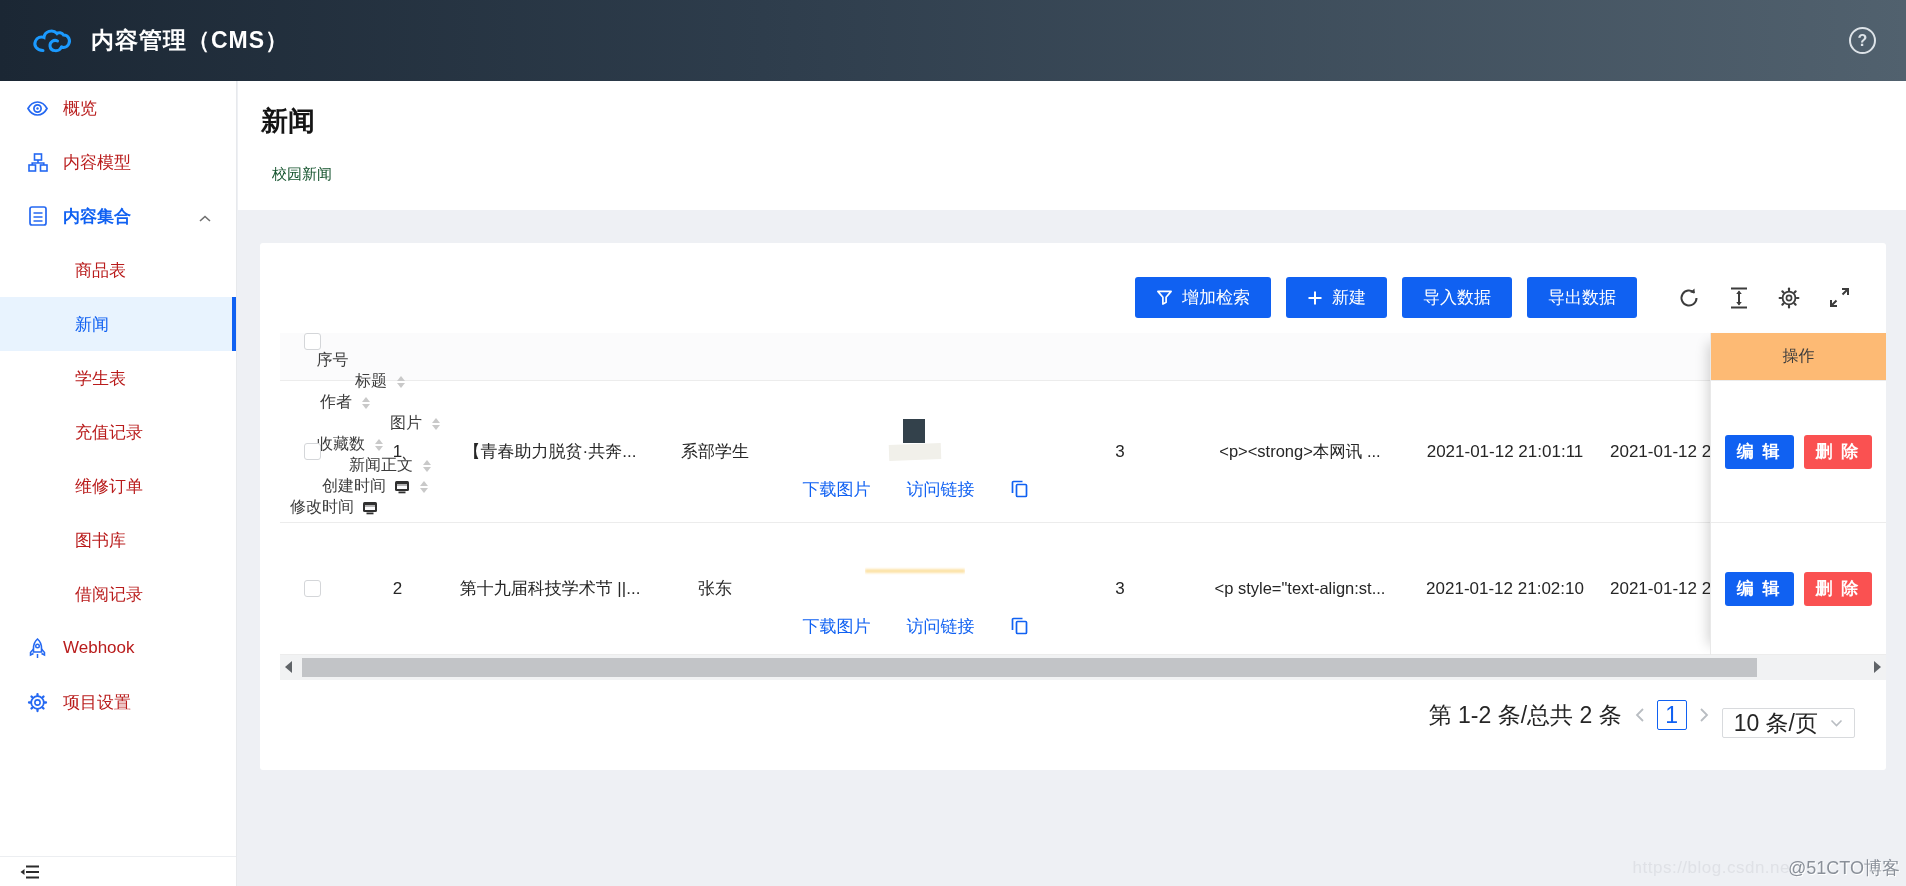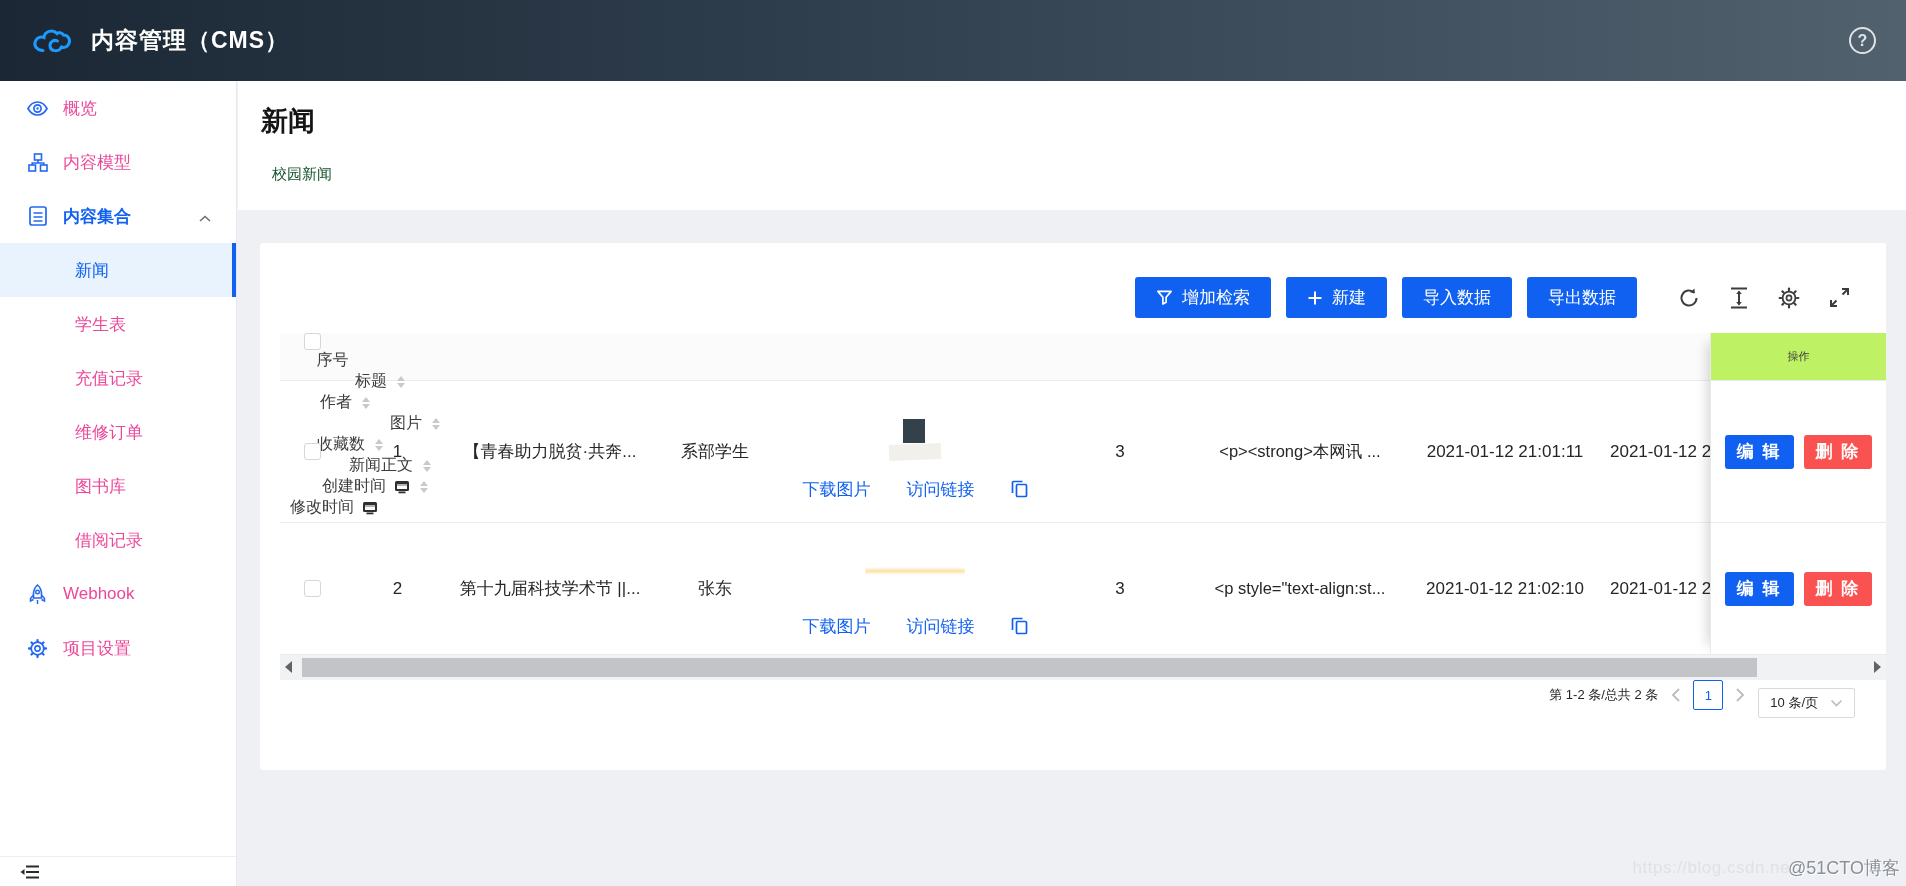--- a/index.html
+++ b/index.html
@@ -21,21 +21,21 @@
     color:#dde3e8; font-size:16px; font-weight:bold; display:flex; align-items:center; justify-content:center;
     cursor:pointer;
   }
   
   #sidebar {
     position:absolute; left:0; top:81px; bottom:0; width:237px; background:#fff;
     border-right:1px solid #e7e9ec; z-index:5;
   }
   .side-item {
     height:54px; display:flex; align-items:center; padding-left:27px;
-    font-size:17px; color:#ec4899; cursor:pointer; position:relative;
+    font-size:17px; color:#b91c1c; cursor:pointer; position:relative;
   }
   .side-item .s-icon { width:21px; height:21px; margin-right:15px; display:flex; align-items:center; justify-content:center; }
   .side-item.child { padding-left:75px; }
   .side-item.active-parent { color:#1061F2;font-weight:bold; }
   .side-item.selected { background:#e8f3fe; color:#1061F2; }
   .side-item.selected::after { content:""; position:absolute; right:0; top:0; bottom:0; width:4px; background:#1061F2; }
   .side-caret { position:absolute; right:24px; top:20px; }
   .sidebar-foot {
     position:absolute; left:0; right:0; bottom:0; height:30px;
     border-top:1px solid #eceef1; padding:7px 0 0 20px; cursor:pointer;
@@ -102,39 +102,39 @@
   .thumb-2::after { content:""; position:absolute; left:0; top:46%; width:100%; height:4px; background:rgba(250,210,120,.65); filter:blur(1px); }
   .thumb-links { display:flex; align-items:center; gap:36px; font-size:17px; color:#1061F2; }
   .thumb-links span { cursor:pointer; }
   .mono-snippet { font-size:16.5px; color:#262626; white-space:nowrap; }
   
   .fixed-col {
     position:absolute; right:0; top:90px; width:176px; height:322px; background:#fff;
     border-left:1px solid #e9e9e9; box-shadow:-12px 0 12px -10px rgba(0,0,0,.18);
     display:flex; flex-direction:column;
   }
-  .fc-head { height:48px; background:#bef264; border-bottom:1px solid #ececec; display:flex; align-items:center; justify-content:center; font-size:11px; color:#3d3d3d; }
+  .fc-head { height:48px; background:#fdba74; border-bottom:1px solid #ececec; display:flex; align-items:center; justify-content:center; font-size:16px; color:#3d3d3d; }
   .fc-row { height:142px; border-bottom:1px solid #ececec; display:flex; align-items:center; justify-content:center; gap:10px; }
   .fc-row.r2 { height:132px; }
   .mini-btn { height:34px; padding:0 12px; border:none; border-radius:3px; color:#fff; font-size:17px; font-weight:bold; cursor:pointer; font-family:inherit; letter-spacing:2px; }
   .mini-edit { background:#1061F2; }
   .mini-del { background:#fa5151; }
   
   .hscroll {
     position:absolute; left:20px; top:412px; width:1606px; height:25px; background:#f1f2f3;
     display:flex; align-items:center;
   }
   .hs-thumb { position:absolute; left:22px; top:3px; width:1455px; height:19px; background:#c2c4c7; cursor:grab; }
   .hs-arrow { position:absolute; top:6px; width:0; height:0; border-top:6px solid transparent; border-bottom:6px solid transparent; cursor:pointer; }
   .hs-left { left:5px; border-right:7px solid #606468; }
   .hs-right { right:5px; border-left:7px solid #606468; }
   
   .pager {
-    position:absolute; right:31px; top:436px; height:32px;
-    display:flex; align-items:center; gap:12px; font-size:13px; color:#262626;
+    position:absolute; right:31px; top:456px; height:32px;
+    display:flex; align-items:center; gap:12px; font-size:23px; color:#262626;
   }
   .page-num {
     width:30px; height:30px; border:1px solid #1061F2; border-radius:2px; color:#1061F2;
     display:flex; align-items:center; justify-content:center; background:#fff; cursor:pointer;
   }
   .size-select {
     height:30px; border:1px solid #d8dadd; border-radius:2px; background:#fff;
     display:flex; align-items:center; gap:12px; padding:0 11px; color:#262626; cursor:pointer;margin-top:16px;
   }
   
@@ -183,20 +183,23 @@
         <rect x="1" y="1" width="16" height="18" rx="2" stroke="#2468f2" stroke-width="1.7"></rect>
         <path d="M4.5 7 h9 M4.5 11 h9 M4.5 15 h9" stroke="#2468f2" stroke-width="1.7"></path>
       </svg>
     </span>
     <span>内容集合</span>
     <span class="side-caret">
       <svg width="14" height="10" viewBox="0 0 14 10" fill="none">
           <path d="M2 7 L7 2.5 L12 7" stroke="#6f6f6f" stroke-width="1.6"></path>
         </svg>
     </span>
+  </div>
+  <div class="side-item child">
+    <span>商品表</span>
   </div>
   <div class="side-item child selected">
     <span>新闻</span>
   </div>
   <div class="side-item child">
     <span>学生表</span>
   </div>
   <div class="side-item child">
     <span>充值记录</span>
   </div>

